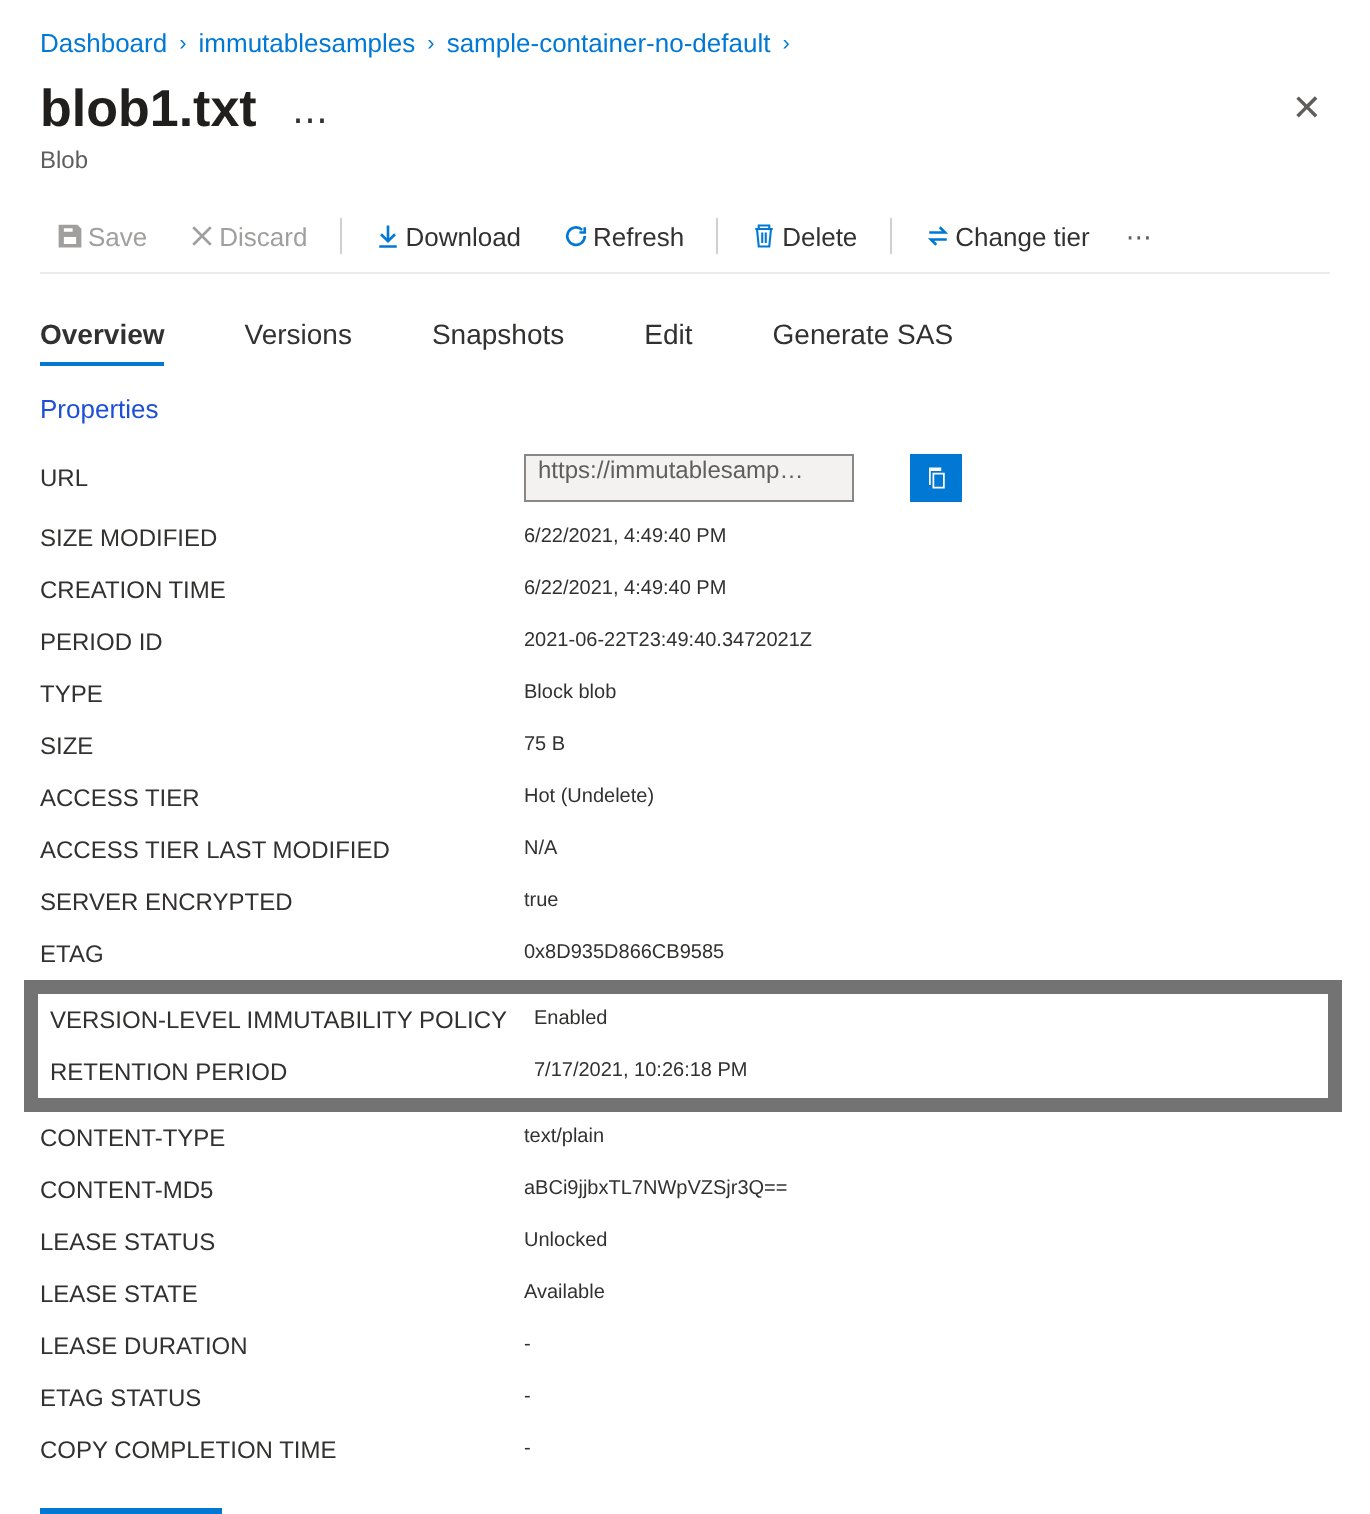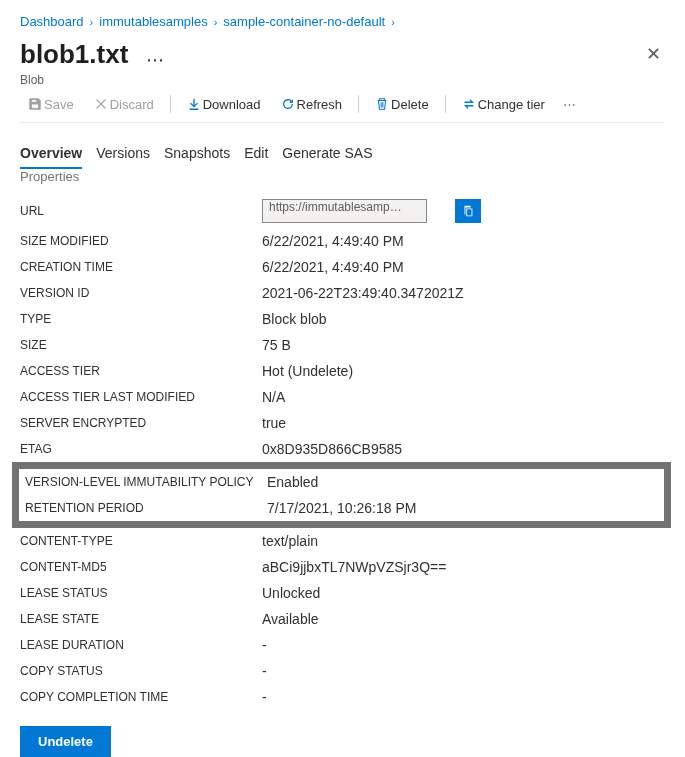--- a/index.html
+++ b/index.html
@@ -47,20 +47,21 @@
     .close-x {
       font-size: 18px;
       color: #605e5c;
       cursor: pointer;
       padding: 4px;
     }
     .subtitle {
       font-size: 12px;
       color: #605e5c;
       margin-top: 2px;
+      margin-bottom: 14px;
     }
     .toolbar {
       display: flex;
       align-items: center;
       gap: 4px;
       padding: 6px 0;
       border-bottom: 1px solid #edebe9;
       margin-bottom: 8px;
     }
     .toolbar-btn {
@@ -81,52 +82,53 @@
       margin: 0 4px;
     }
     .toolbar-dots {
       padding: 4px 6px;
       cursor: pointer;
       color: #605e5c;
       letter-spacing: 1px;
     }
     .tabs {
       display: flex;
-      gap: 14px;
+      gap: 40px;
       padding: 8px 0 0 0;
+      margin-bottom: 14px;
     }
     .tab {
       padding: 6px 0;
       font-size: 14px;
       color: #323130;
       cursor: pointer;
       border-bottom: 2px solid transparent;
     }
     .tab.active {
       font-weight: 600;
       border-bottom: 2px solid #0078d4;
     }
     .section-heading {
       font-size: 13px;
-      color: #737373;
+      color: #1d4ed8;
       margin-bottom: 10px;
     }
     .prop-row {
       display: flex;
       align-items: center;
       padding: 5px 0;
       min-height: 26px;
     }
     .prop-label {
       width: 242px;
       font-size: 12px;
       color: #323130;
     }
     .prop-value {
-      font-size: 14px;
+      font-size: 10px;
       color: #323130;
     }
     .url-row .url-box {
       display: flex;
       align-items: flex-start;
       gap: 24px;
     }
     .url-input {
       width: 165px;
       height: 24px;
@@ -263,21 +265,21 @@
 
 <div class="prop-row">
   <div class="prop-label">SIZE MODIFIED</div>
   <div class="prop-value">6/22/2021, 4:49:40 PM</div>
 </div>
 <div class="prop-row">
   <div class="prop-label">CREATION TIME</div>
   <div class="prop-value">6/22/2021, 4:49:40 PM</div>
 </div>
 <div class="prop-row">
-  <div class="prop-label">VERSION ID</div>
+  <div class="prop-label">PERIOD ID</div>
   <div class="prop-value">2021-06-22T23:49:40.3472021Z</div>
 </div>
 <div class="prop-row">
   <div class="prop-label">TYPE</div>
   <div class="prop-value">Block blob</div>
 </div>
 <div class="prop-row">
   <div class="prop-label">SIZE</div>
   <div class="prop-value">75 B</div>
 </div>
@@ -323,21 +325,21 @@
 </div>
 <div class="prop-row">
   <div class="prop-label">LEASE STATE</div>
   <div class="prop-value">Available</div>
 </div>
 <div class="prop-row">
   <div class="prop-label">LEASE DURATION</div>
   <div class="prop-value">-</div>
 </div>
 <div class="prop-row">
-  <div class="prop-label">COPY STATUS</div>
+  <div class="prop-label">ETAG STATUS</div>
   <div class="prop-value">-</div>
 </div>
 <div class="prop-row">
   <div class="prop-label">COPY COMPLETION TIME</div>
   <div class="prop-value">-</div>
 </div>
 
 <button class="undelete-btn">Undelete</button>
 
 

